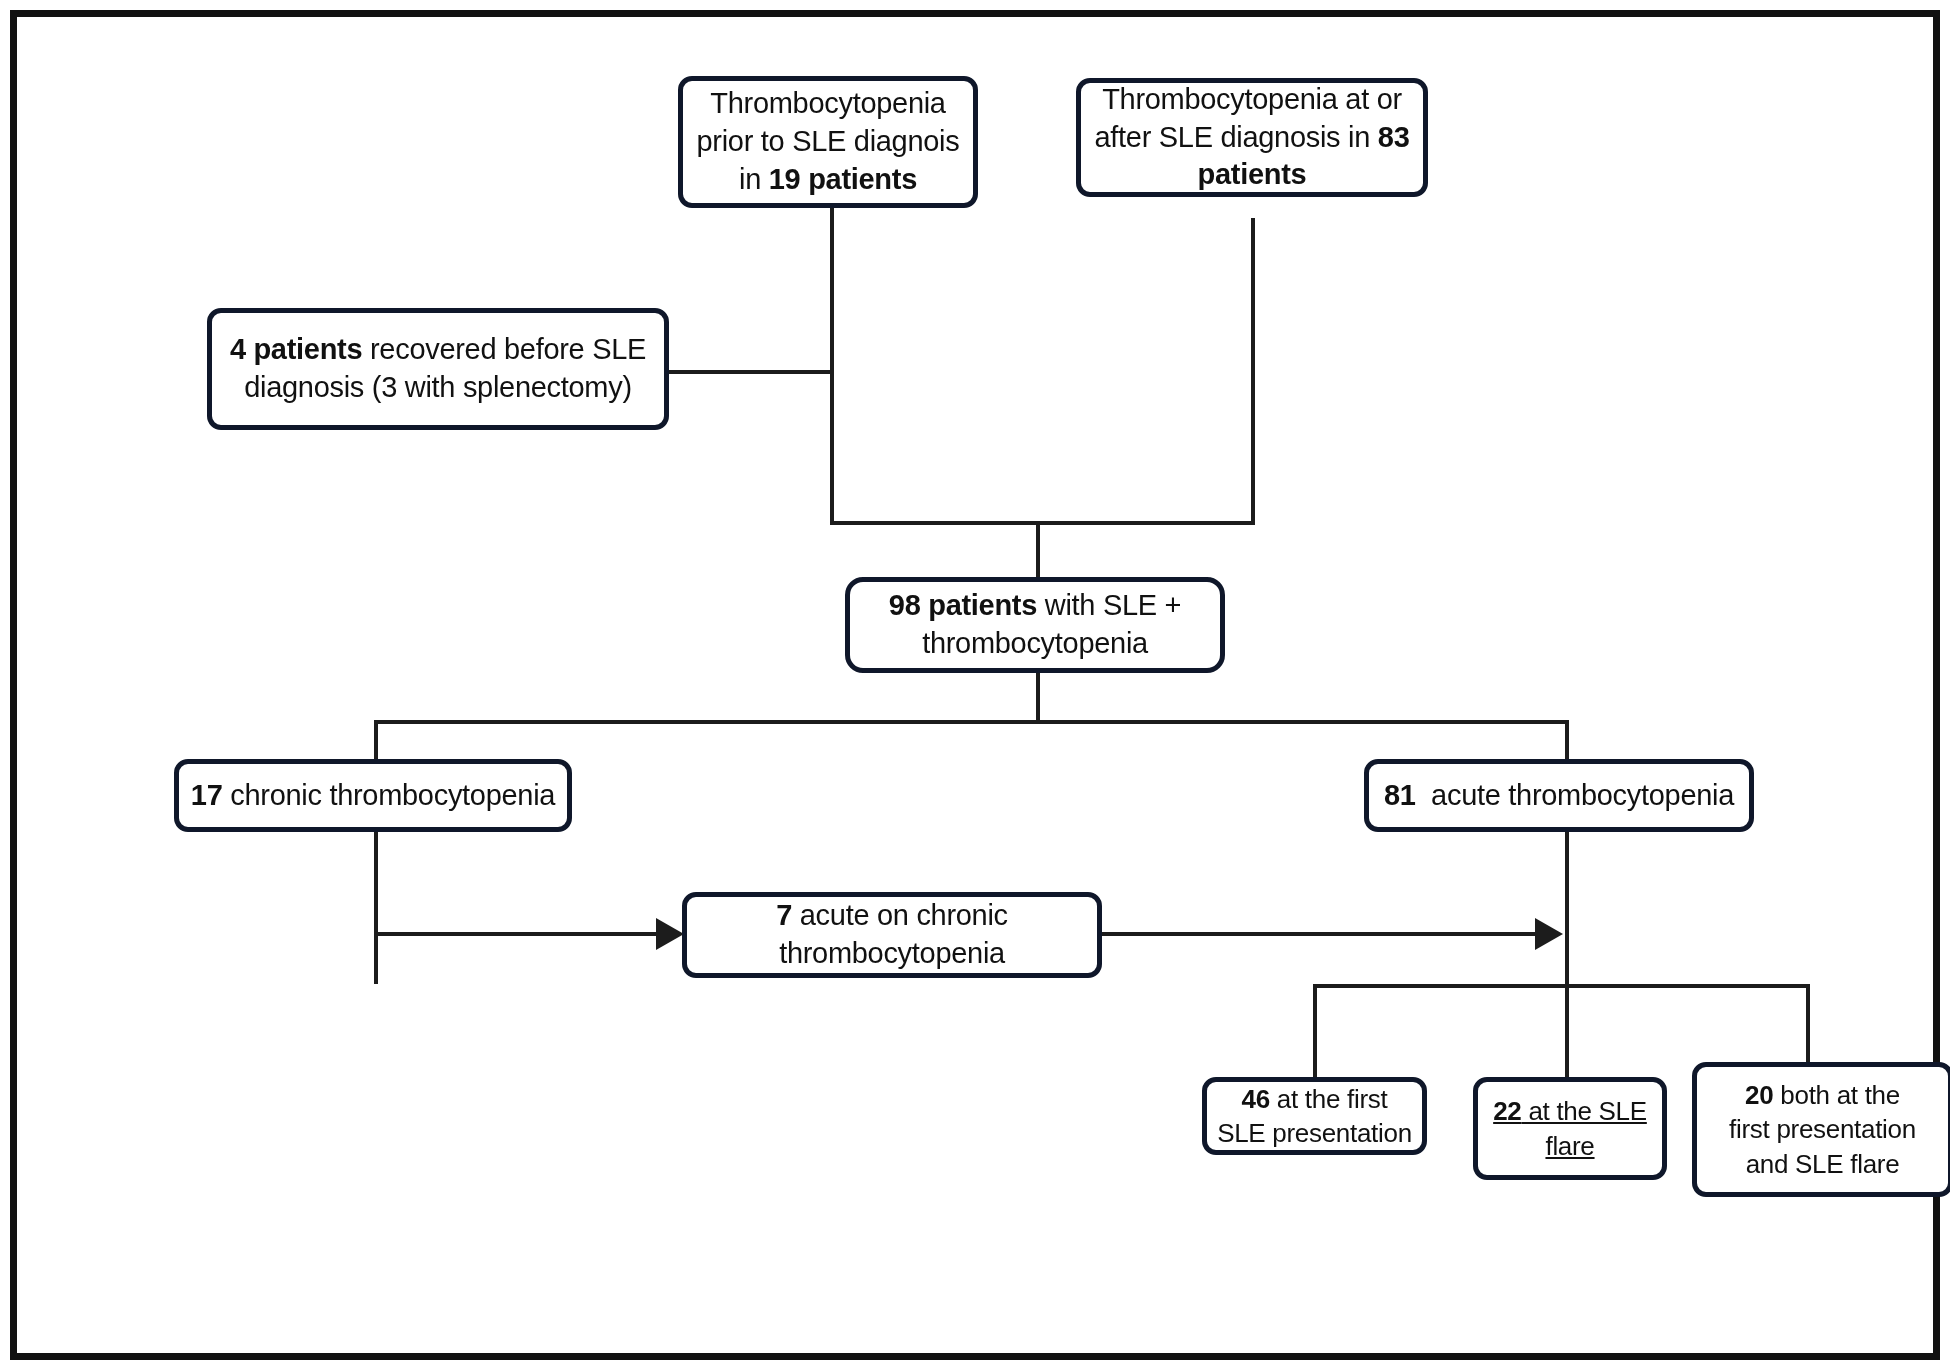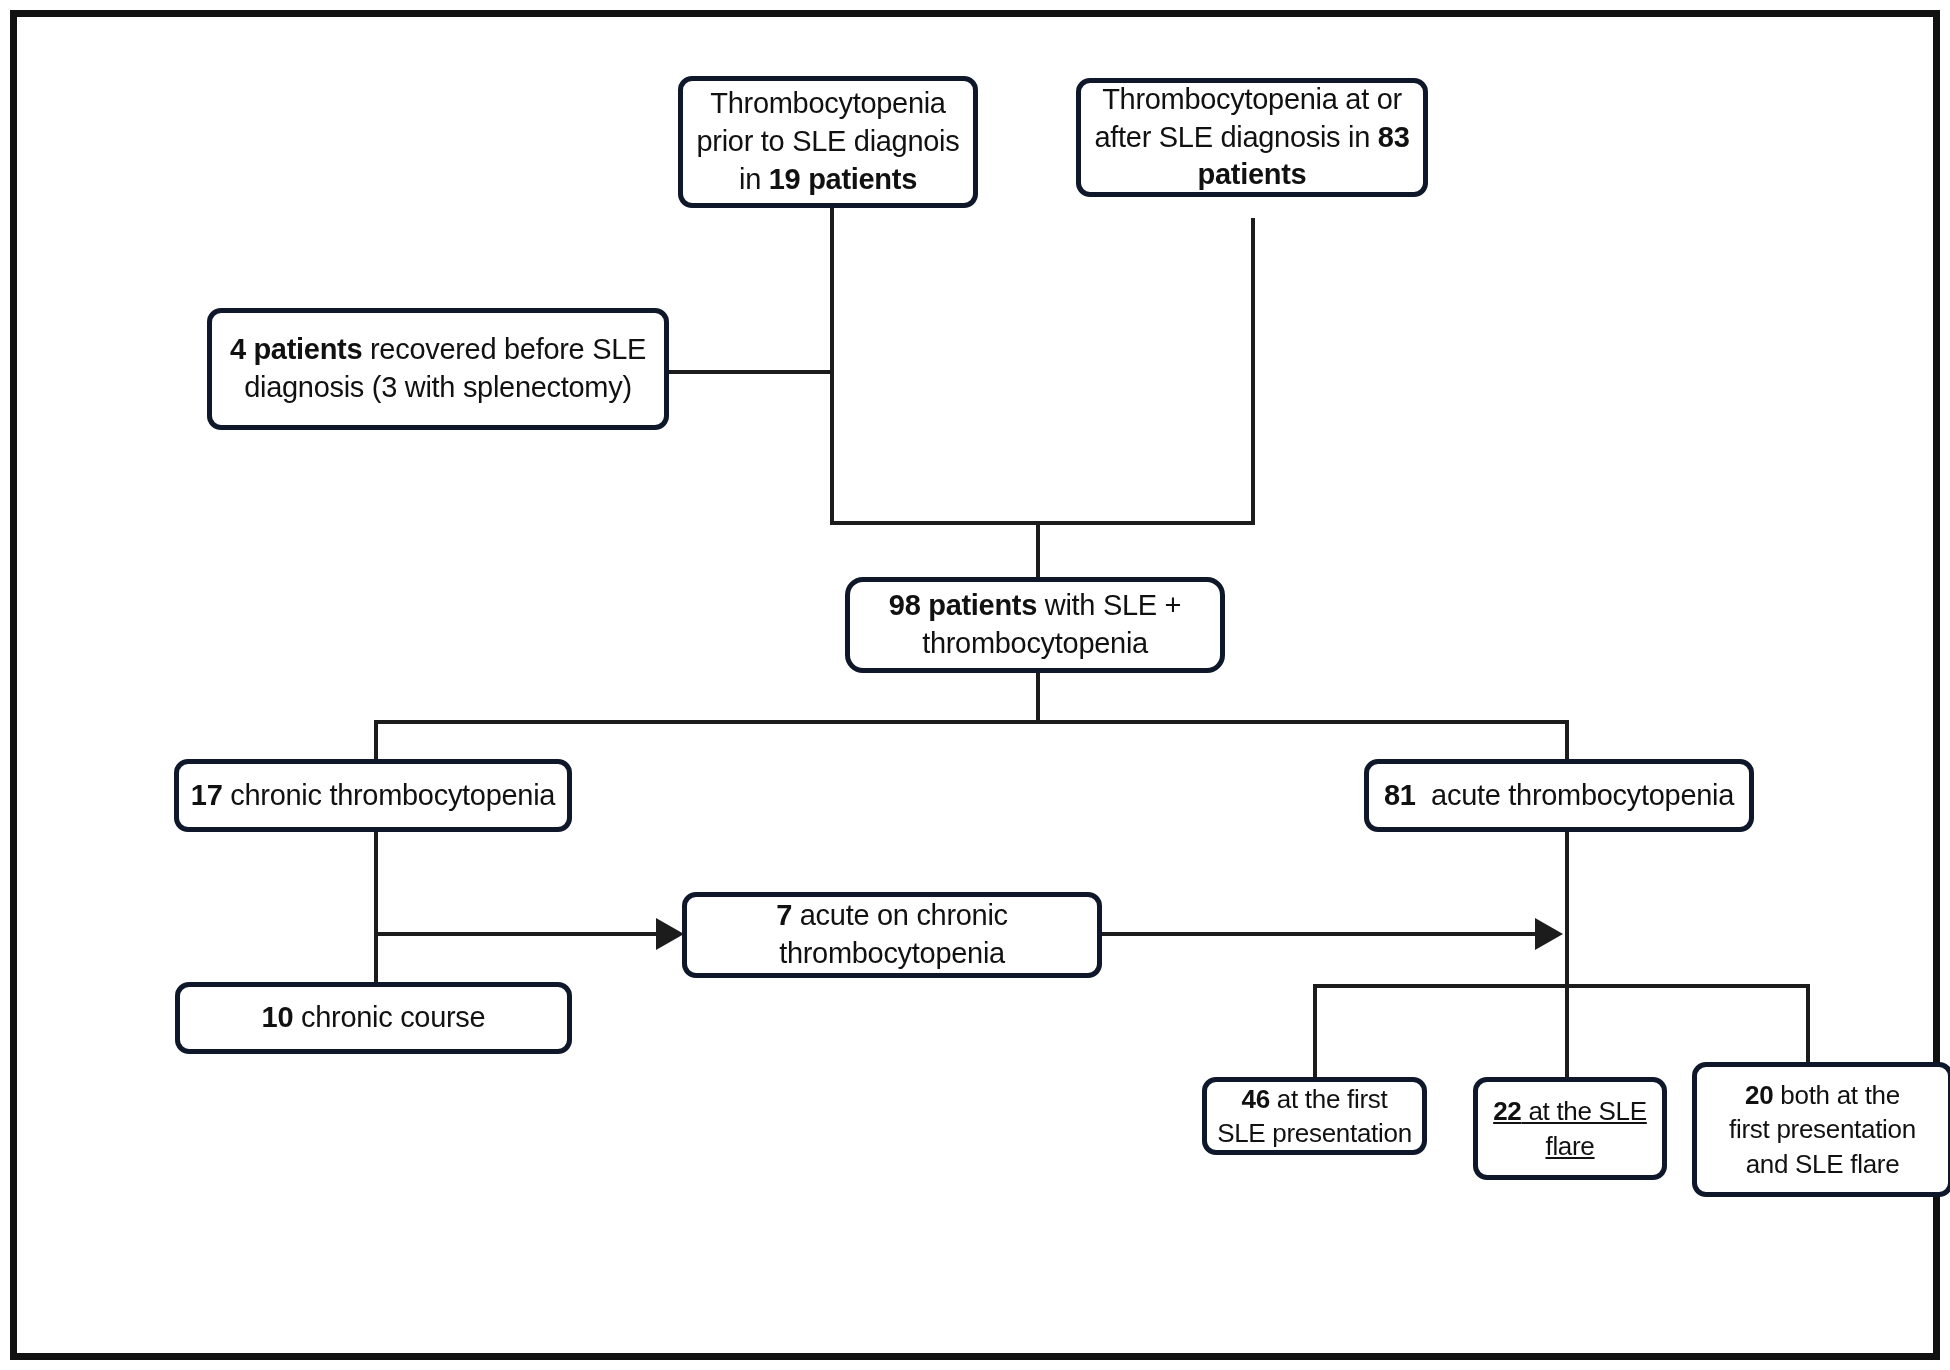--- a/index.html
+++ b/index.html
@@ -67,23 +67,20 @@
 
   <div class="node" style="left:1364px;top:759px;width:390px;height:73px;">
       <div class="tline"><span class="b">81</span><span>  acute thrombocytopenia</span></div>
     </div>
 
   <div class="node" style="left:682px;top:892px;width:420px;height:86px;">
       <div class="tline"><span class="b">7</span><span> acute on chronic</span></div>
       <div class="tline"><span>thrombocytopenia</span></div>
     </div>
 
-  <div class="node" style="left:175px;top:982px;width:397px;height:72px;">
-      <div class="tline"><span class="b">10</span><span> chronic course</span></div>
-    </div>
 
   <div class="node fs26" style="left:1202px;top:1077px;width:225px;height:78px;">
       <div class="tline"><span class="b">46</span><span> at the first</span></div>
       <div class="tline"><span>SLE presentation</span></div>
     </div>
 
   <div class="node fs26" style="left:1473px;top:1077px;width:194px;height:103px;text-decoration:underline;">
       <div class="tline"><span class="b">22</span><span> at the SLE</span></div>
       <div class="tline"><span>flare</span></div>
     </div>

